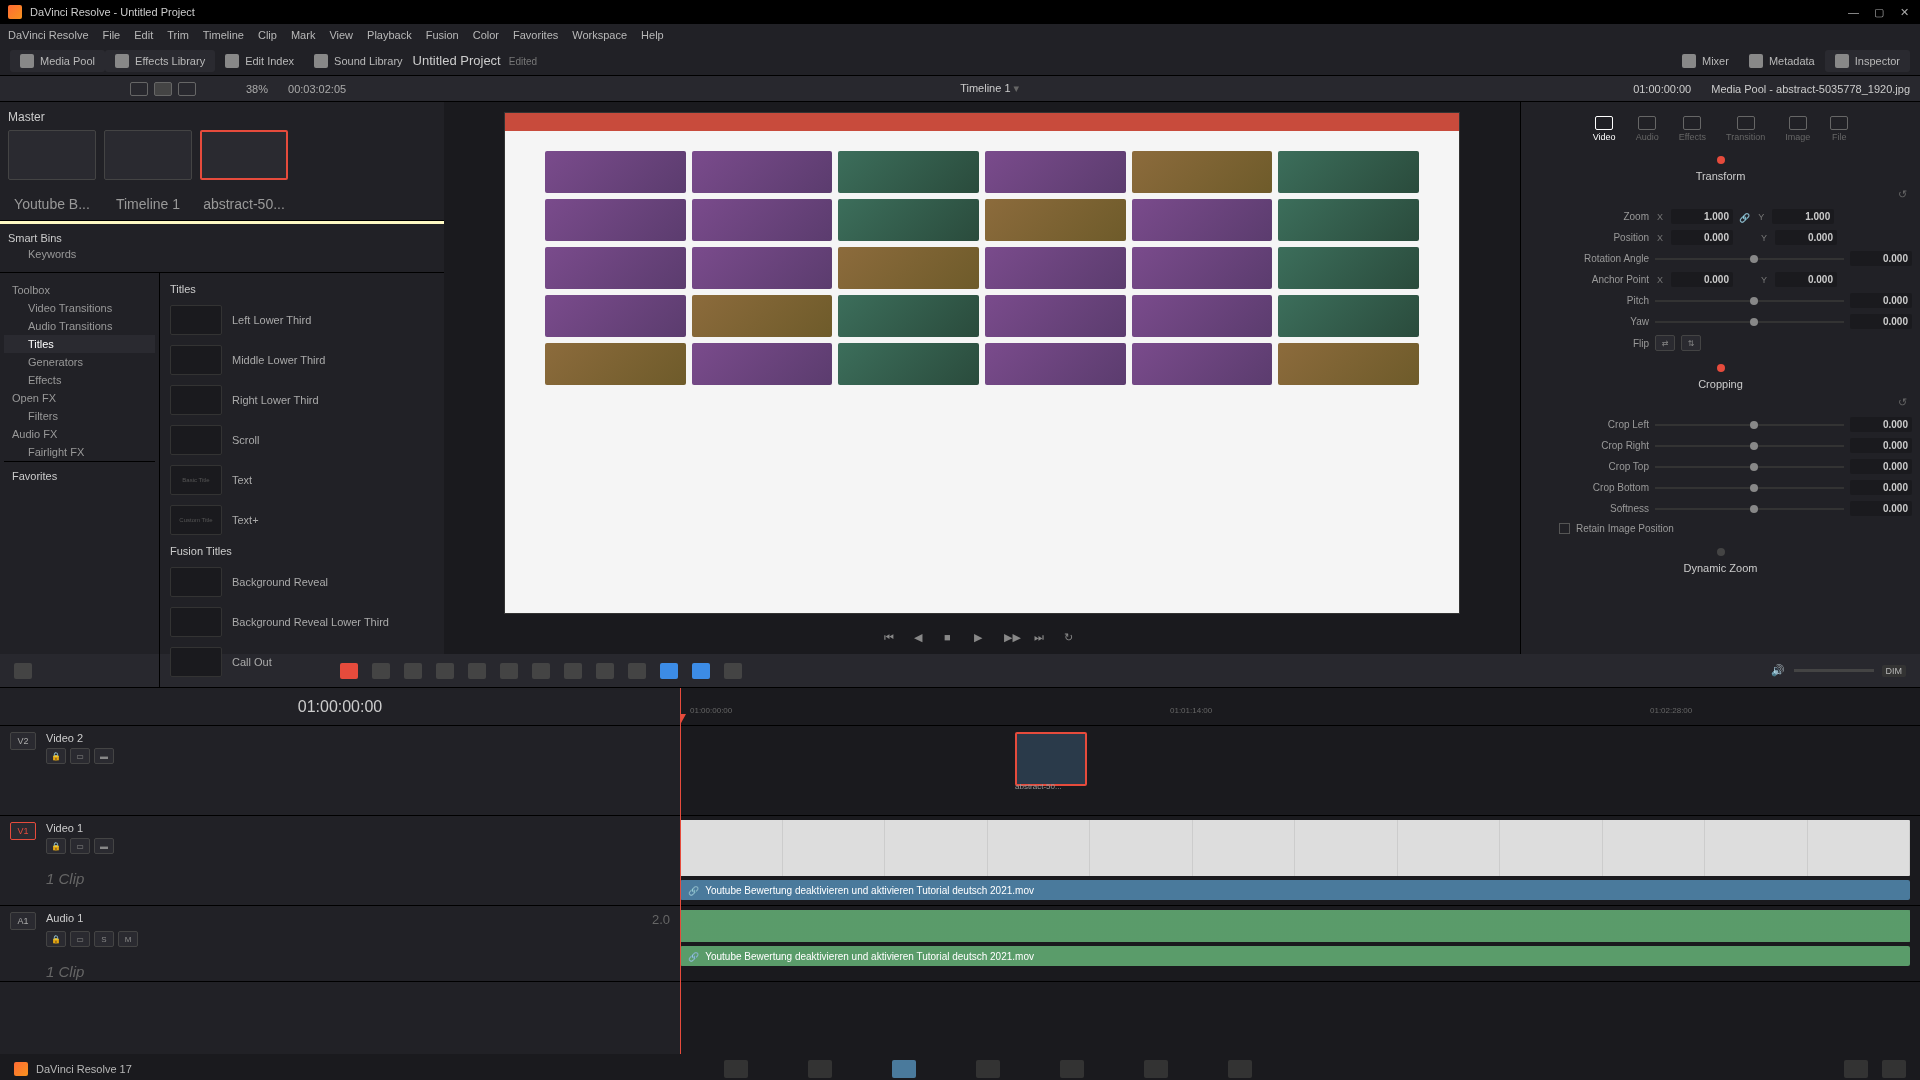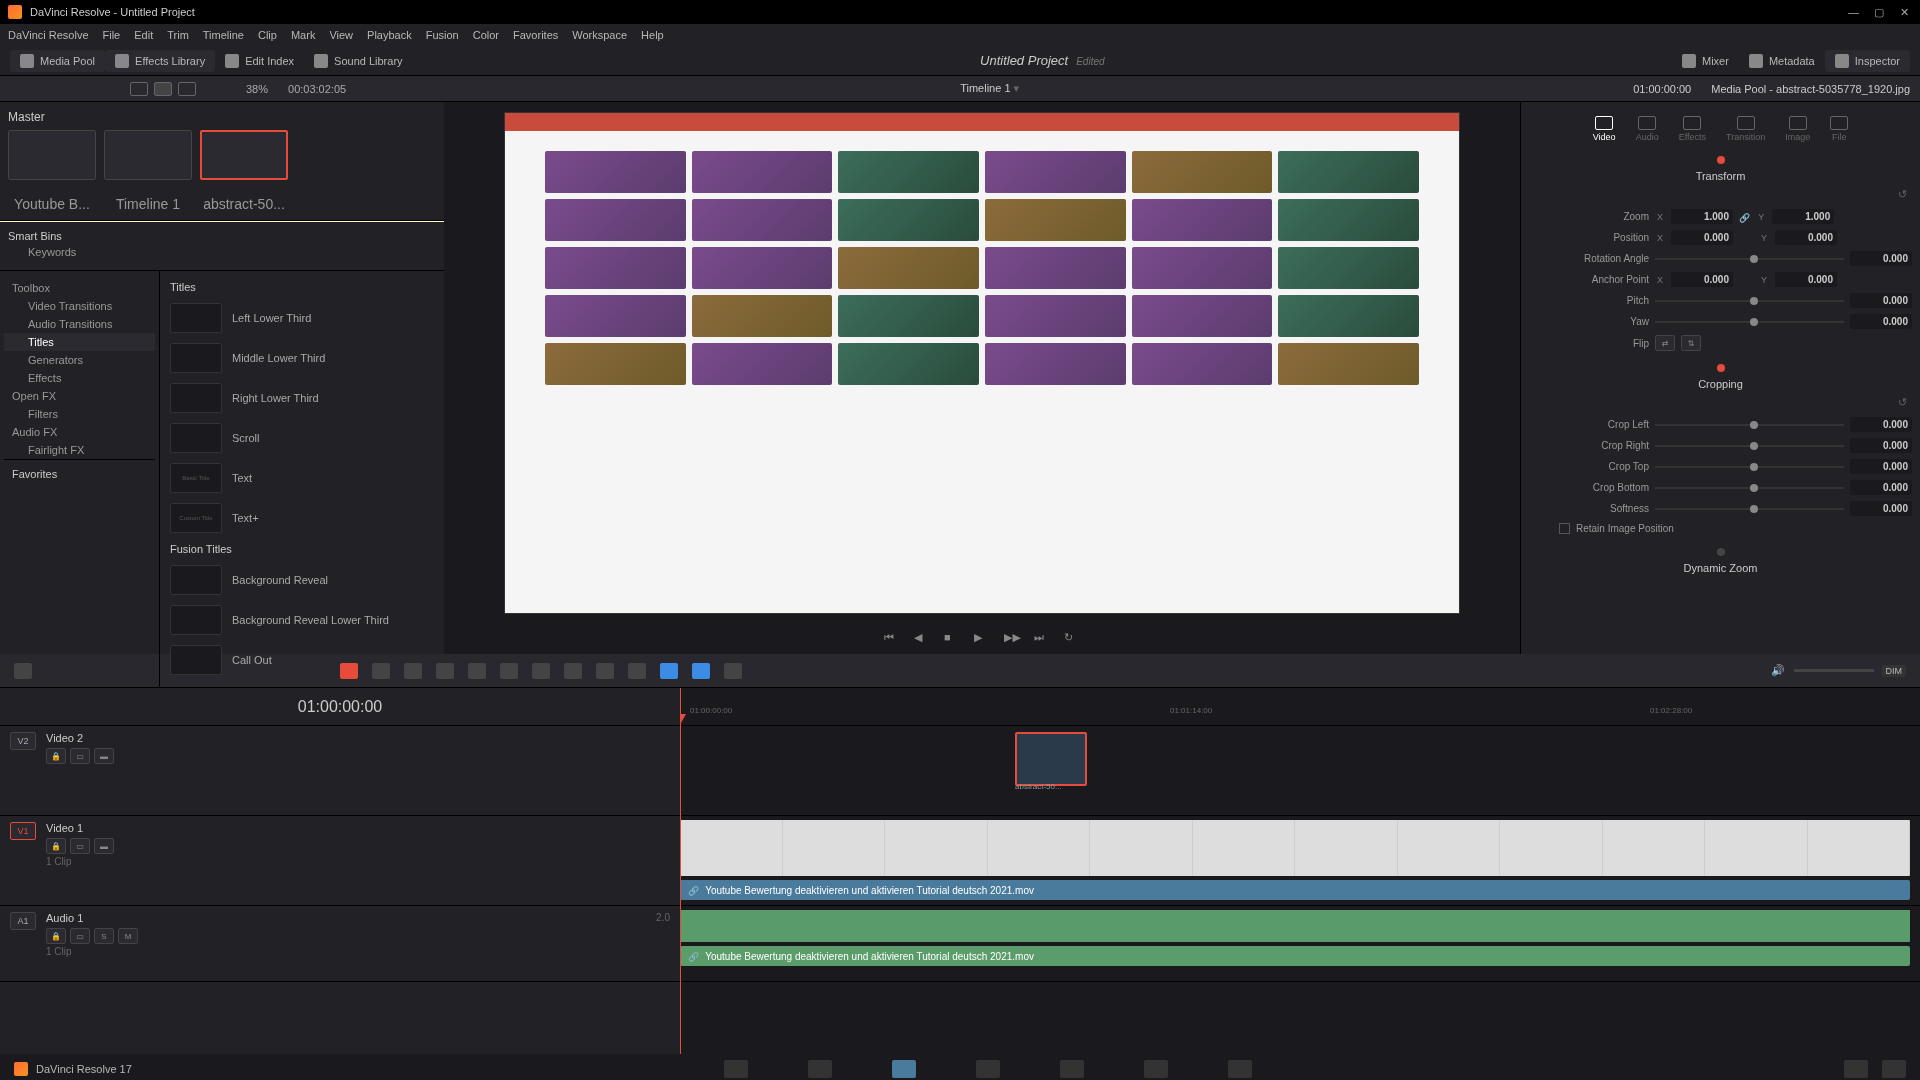--- a/index.html
+++ b/index.html
@@ -8,41 +8,41 @@
 .titlebar-icon { width: 14px; height: 14px; background: linear-gradient(135deg,#ff6b35,#f7931e); border-radius: 2px; margin-right: 8px; }
 .titlebar-title { font-size: 11px; color: #ccc; flex: 1; }
 .win-btns { display: flex; gap: 14px; }
 .win-btn { width: 12px; height: 12px; color: #aaa; cursor: pointer; }
 .menubar { height: 22px; background: #212126; display: flex; align-items: center; padding: 0 8px; gap: 14px; }
 .menubar span { font-size: 11px; color: #b8b8b8; cursor: pointer; }
 .toolbar { height: 30px; background: #212126; display: flex; align-items: center; padding: 0 10px; border-bottom: 1px solid #000; }
 .tool-btn { display: flex; align-items: center; gap: 6px; padding: 4px 10px; font-size: 11px; color: #b8b8b8; cursor: pointer; }
 .tool-btn.active { background: #2a2a30; border-radius: 3px; }
 .tb-icon { width: 14px; height: 14px; background: #888; border-radius: 2px; }
-.project-title { flex: 1; text-align: center; color: #ccc; font-size: 13px; font-style: italic; }
+.project-title { flex: 1; text-align: left; color: #ccc; font-size: 13px; }
 .project-title .edited { color: #777; font-size: 10px; margin-left: 8px; }
 .subbar { height: 26px; background: #28282e; display: flex; align-items: center; padding: 0 10px; border-bottom: 1px solid #000; }
 .view-icons { display: flex; gap: 6px; margin-left: 120px; }
 .view-icon { width: 18px; height: 14px; border: 1px solid #666; border-radius: 2px; }
 .view-icon.active { background: #444; }
 .zoom-pct { margin-left: 50px; color: #aaa; font-size: 11px; }
 .tc-small { margin-left: 20px; color: #aaa; font-size: 11px; }
 .timeline-name { flex: 1; text-align: center; color: #ccc; font-size: 11px; }
 .tc-right { color: #ccc; font-size: 11px; margin-right: 20px; }
 .inspector-title { color: #ccc; font-size: 11px; text-align: right; }
 .main { display: flex; height: 552px; }
 .left-panel { width: 444px; background: #212126; display: flex; flex-direction: column; }
 .media-pool { height: 200px; border-bottom: 1px solid #000; padding: 8px; }
 .master-label { font-size: 12px; color: #ccc; margin-bottom: 6px; }
 .clips { display: flex; gap: 8px; }
 .clip { width: 88px; }
 .clip-thumb { width: 88px; height: 50px; background: #2a2a30; border: 1px solid #444; border-radius: 2px; }
 .clip-thumb.sel { border: 2px solid #e64b3c; }
 .clip-name { font-size: 14px; color: #999; margin-top: 16px; text-align: center; overflow: hidden; white-space: nowrap; text-overflow: ellipsis; }
-.smart-bins { padding: 8px; border-top: 1px solid #fef9c3; }
+.smart-bins { padding: 8px; border-top: 3px solid #fef9c3; }
 .sb-title { font-size: 11px; color: #ccc; }
 .sb-item { font-size: 11px; color: #999; padding: 4px 0 4px 20px; }
 .fx-panel { flex: 1; display: flex; border-top: 1px solid #000; }
 .fx-tree { width: 160px; padding: 8px 4px; border-right: 1px solid #000; }
 .fx-tree-item { padding: 3px 8px; font-size: 11px; color: #999; cursor: pointer; }
 .fx-tree-item.active { color: #fff; background: #2a2a30; }
 .fx-tree-item.indent { padding-left: 24px; }
 .fx-list { flex: 1; padding: 6px; overflow-y: auto; }
 .fx-section { font-size: 11px; color: #ccc; padding: 4px; }
 .fx-item { display: flex; align-items: center; gap: 10px; padding: 4px; margin: 2px 0; }
@@ -84,21 +84,21 @@
 .vol-slider { width: 80px; height: 3px; background: #444; }
 .tl-body { flex: 1; display: flex; }
 .tl-headers { width: 680px; background: #212126; }
 .tl-tc { height: 38px; display: flex; align-items: center; justify-content: center; font-size: 16px; color: #ccc; border-bottom: 1px solid #000; }
 .track-header { height: 90px; border-bottom: 1px solid #000; padding: 6px 10px; display: flex; align-items: flex-start; gap: 10px; }
 .track-header.audio { height: 76px; }
 .track-tag { width: 26px; height: 18px; background: #2a2a30; border: 1px solid #444; display: flex; align-items: center; justify-content: center; font-size: 9px; color: #aaa; border-radius: 2px; }
 .track-tag.sel { border-color: #e64b3c; color: #e64b3c; }
 .track-info { flex: 1; }
 .track-name { font-size: 11px; color: #ccc; }
-.track-clips { font-size: 10px; color: #666; margin-top: 2px; }
+.track-clips { font-size: 15px; color: #666; margin-top: 16px; font-style: italic; }
 .track-ctrls { display: flex; gap: 4px; margin-top: 4px; }
 .tc-btn { width: 20px; height: 16px; background: #2a2a30; border: 1px solid #444; border-radius: 2px; font-size: 8px; color: #888; display: flex; align-items: center; justify-content: center; }
 .tl-tracks { flex: 1; position: relative; background: #1a1a1e; overflow: hidden; }
 .ruler { height: 38px; border-bottom: 1px solid #000; position: relative; padding-top: 18px; font-size: 8px; color: #666; }
 .ruler-tick { position: absolute; top: 18px; }
 .playhead { position: absolute; left: 0; top: 0; bottom: 0; width: 1px; background: #e64b3c; z-index: 10; }
 .playhead::before { content:''; position: absolute; top: 26px; left: -5px; width: 11px; height: 10px; background: #e64b3c; clip-path: polygon(0 0,100% 0,50% 100%); }
 .track-lane { height: 90px; border-bottom: 1px solid #000; position: relative; }
 .track-lane.audio { height: 76px; }
 .clip-v2 { position: absolute; left: 335px; top: 6px; width: 72px; height: 54px; background: #2a3a4a; border: 2px solid #e64b3c; border-radius: 2px; }
@@ -486,21 +486,21 @@
               <div class="tc-btn">▬</div>
             </div>
           <div class="track-clips">1 Clip</div>
         </div>
       </div>
       <div class="track-header audio">
         <div class="track-tag">A1</div>
         <div class="track-info">
           <div style="display:flex;justify-content:space-between">
               <span class="track-name">Audio 1</span>
-              <span style="font-size:10px;color:#666">2.0</span>
+              <span style="font-size:13px;color:#666">2.0</span>
             </div>
           <div class="track-ctrls">
               <div class="tc-btn">🔒</div>
               <div class="tc-btn">▭</div>
               <div class="tc-btn">S</div>
               <div class="tc-btn">M</div>
             </div>
           <div class="track-clips">1 Clip</div>
         </div>
       </div>

